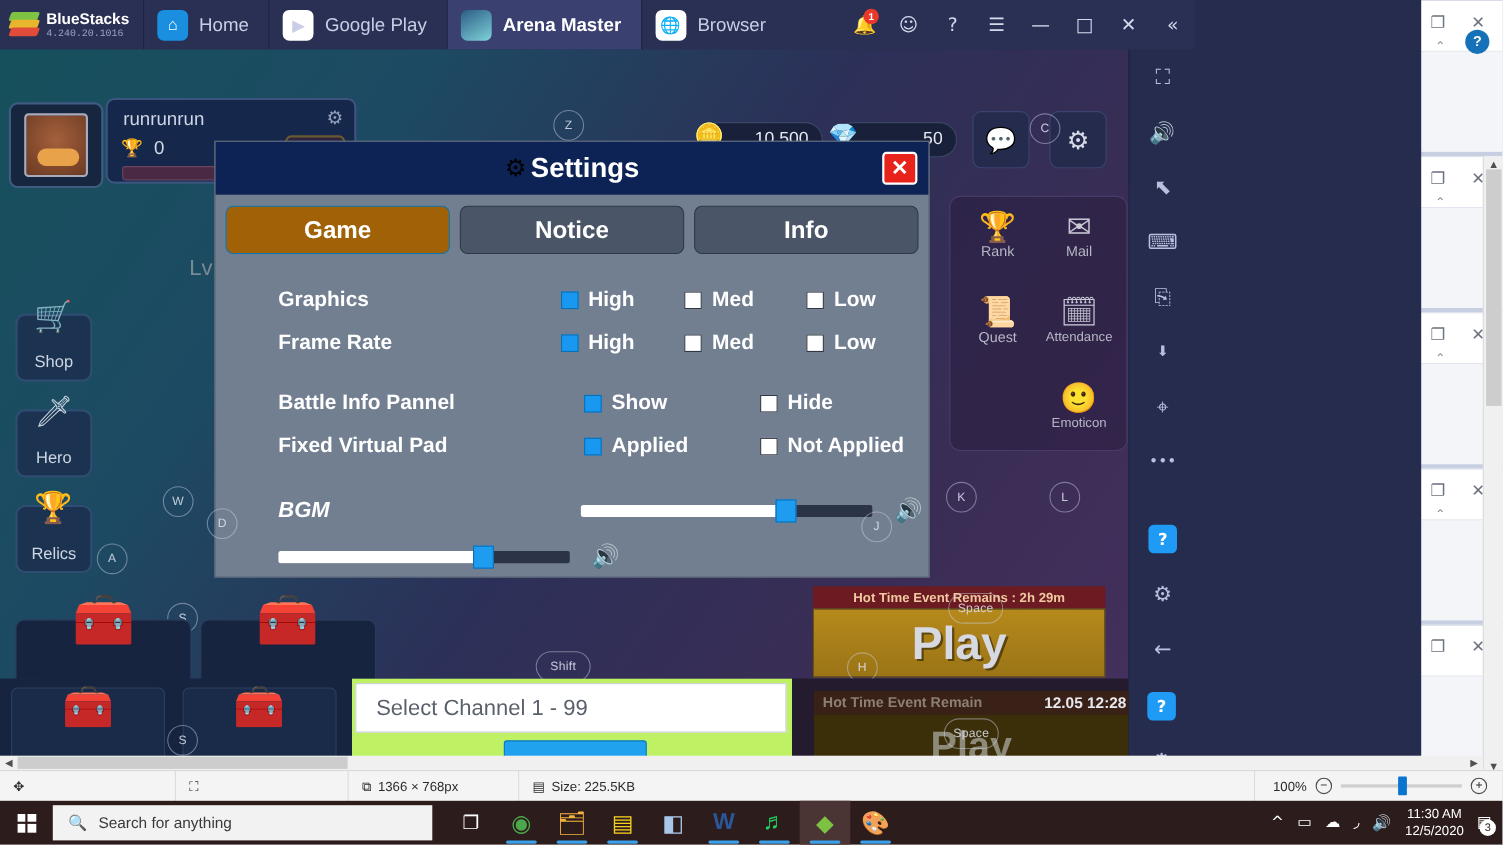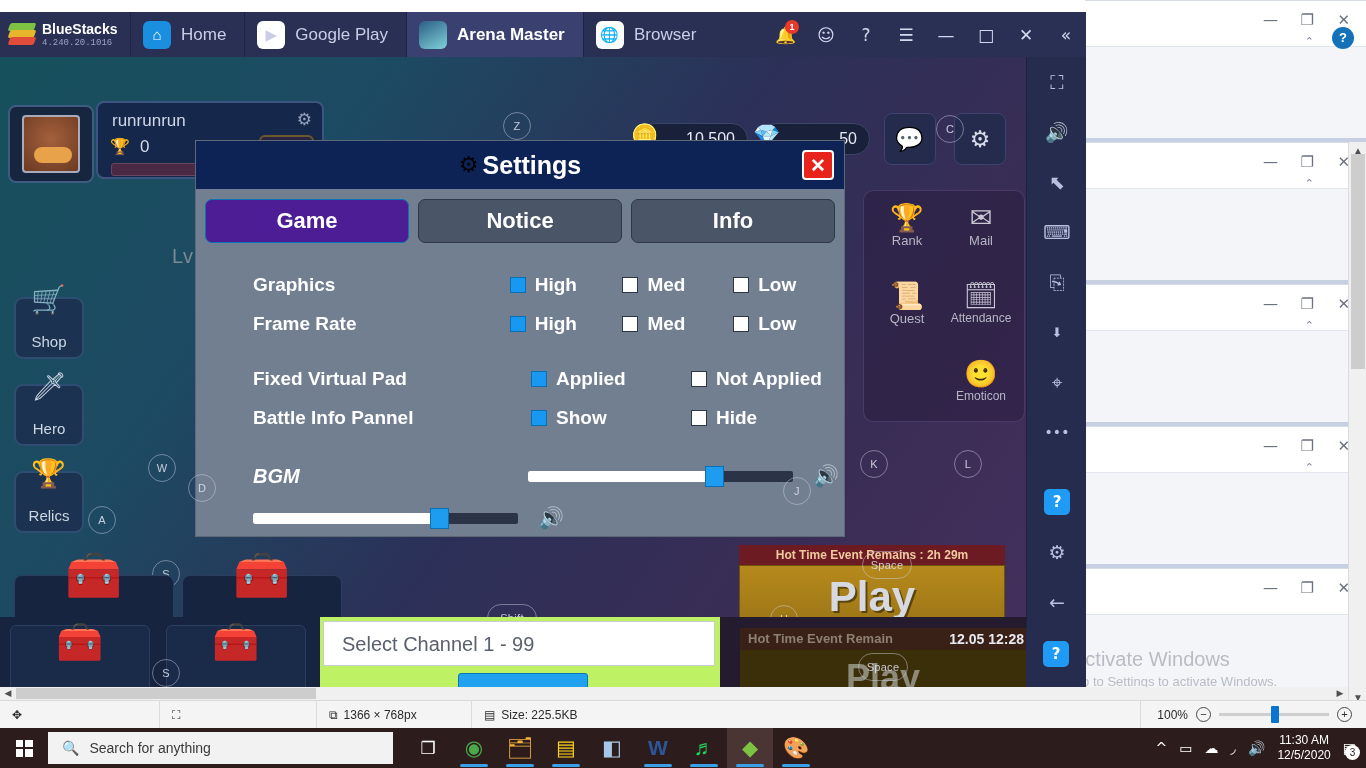--- a/index.html
+++ b/index.html
@@ -30,21 +30,21 @@
 
   
   .vscroll { position:absolute; left:1348px; top:142px; width:18px; height:565px;
      background:#f0f0f0; border-left:1px solid #dcdcdc;}
   .vscroll .thumb { position:absolute; left:2px; top:12px; width:14px; height:215px;
      background:#cdcdcd; }
   .vscroll .arrow { position:absolute; left:0; width:18px; height:18px;
      color:#505050; font-size:10px; text-align:center; line-height:18px; }
 
   
-  .bs { position:absolute; left:0; top:12px; width:1086px; height:700px;
+  .bs { position:absolute; left:0; top:0; width:1292px; height:700px;
       background:#262c4e; }
   .bs-top { position:absolute; left:0; top:0; width:1086px; height:45px;
       background:#2a3054; display:flex; align-items:stretch; }
   .bs-logo { width:130px; display:flex; align-items:center; gap:7px; padding-left:9px;}
   .logo-mark { width:26px; height:24px; position:relative; }
   .logo-mark i { position:absolute; left:0; width:26px; height:8px; border-radius:2px;
      transform:skewX(-20deg); display:block;}
   .logo-mark i:nth-child(1){ top:0; background:#7ec243;}
   .logo-mark i:nth-child(2){ top:7px; background:#e8b62c;}
   .logo-mark i:nth-child(3){ top:14px; background:#e04b3a;}
@@ -148,21 +148,21 @@
   .modal-title { color:#ffffff; font-size:25px; font-weight:bold; }
   .modal-gear { font-size:22px; margin-right:4px; }
   .modal-close { position:absolute; right:10px; top:9px; width:32px; height:30px;
      background:#e8231c; border:2px solid #ffffff; border-radius:4px; color:#fff;
      font-size:19px; font-weight:bold; display:flex; align-items:center;
      justify-content:center; cursor:pointer; }
   .tabs { display:flex; gap:9px; padding:10px 9px 0 9px; }
   .mtab { flex:1; height:44px; border-radius:7px; background:#4a5567;
      border:1px solid #2f3846; color:#fff; font-size:22px; font-weight:bold;
      display:flex; align-items:center; justify-content:center; cursor:pointer; }
-  .mtab.sel { background:#4c1d95; border-color:#0b74b4; }
+  .mtab.sel { background:#a16207; border-color:#0b74b4; }
   .rows { padding:22px 0 0 34px;margin-left:23px; }
   .srow { height:39px; display:flex; align-items:center; color:#fff;
      font-size:19px; font-weight:bold; }
   .srow .lbl { width:278px; }
   .opt { display:flex; align-items:center; gap:9px; cursor:pointer; }
   .opt .box { width:16px; height:16px; background:#fff; border:1px solid #2e3744;}
   .opt.on .box { background:#1898f0; border-color:#0b6fb4; }
   .opt .otxt { font-size:19px; font-weight:bold; color:#fff; }
   .o1 { width:122px; } .o2 { width:120px; }
   .o1w { width:160px; }
@@ -519,40 +519,40 @@
             </span>
             <span class="opt o2">
               <span class="box"></span>
               <span class="otxt">Low</span>
             </span>
           </div>
 
           <div style="height:16px;"></div>
 
           <div class="srow">
+            <span class="lbl">Battle Info Pannel</span>
+            <span class="opt on o1w">
+              <span class="box"></span>
+              <span class="otxt">Show</span>
+            </span>
+            <span class="opt">
+              <span class="box"></span>
+              <span class="otxt">Hide</span>
+            </span>
+          </div>
+
+          <div class="srow">
             <span class="lbl">Fixed Virtual Pad</span>
             <span class="opt on o1w">
               <span class="box"></span>
               <span class="otxt">Applied</span>
             </span>
             <span class="opt">
               <span class="box"></span>
               <span class="otxt">Not Applied</span>
-            </span>
-          </div>
-
-          <div class="srow">
-            <span class="lbl">Battle Info Pannel</span>
-            <span class="opt on o1w">
-              <span class="box"></span>
-              <span class="otxt">Show</span>
-            </span>
-            <span class="opt">
-              <span class="box"></span>
-              <span class="otxt">Hide</span>
             </span>
           </div>
 
           <div style="height:18px;"></div>
 
           <div class="slrow">
             <span class="lbl">BGM</span>
             <span class="track">
               <span class="fill" id="bgm-fill" style="width: 185.5px;"></span>
               <span class="knob" id="bgm-knob" style="left: 176.5px;"></span>

